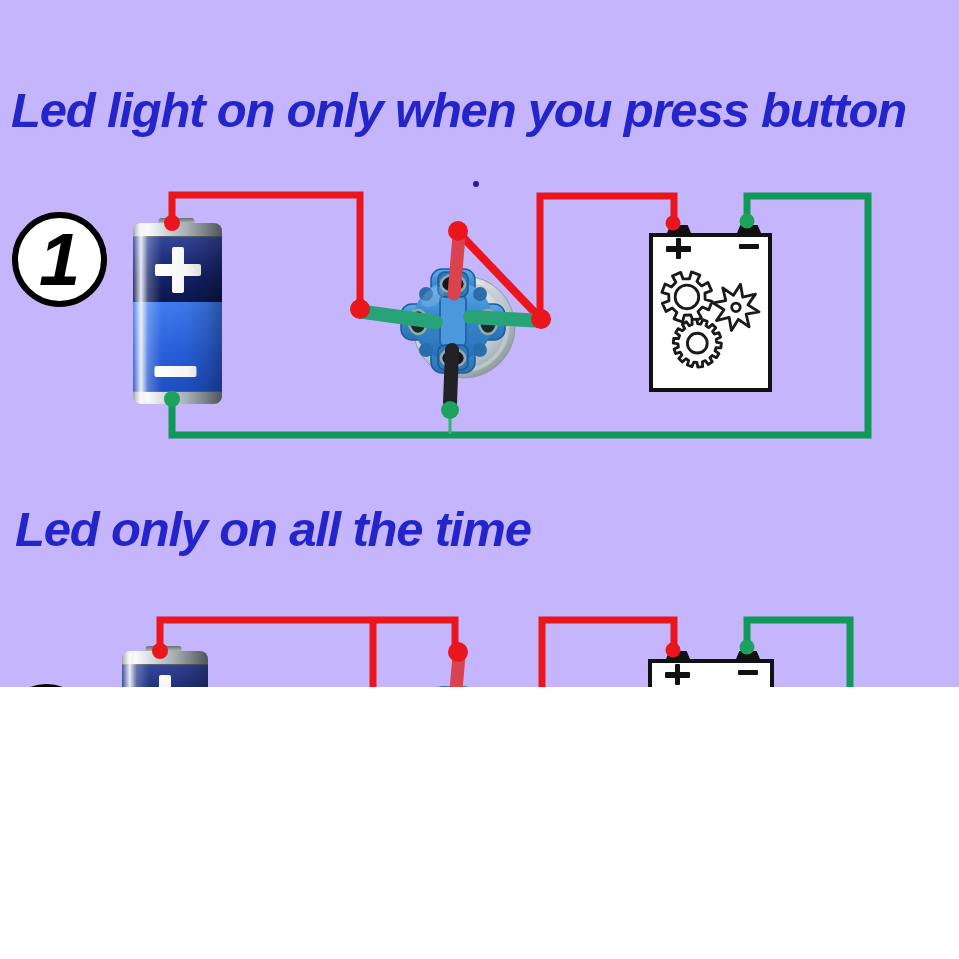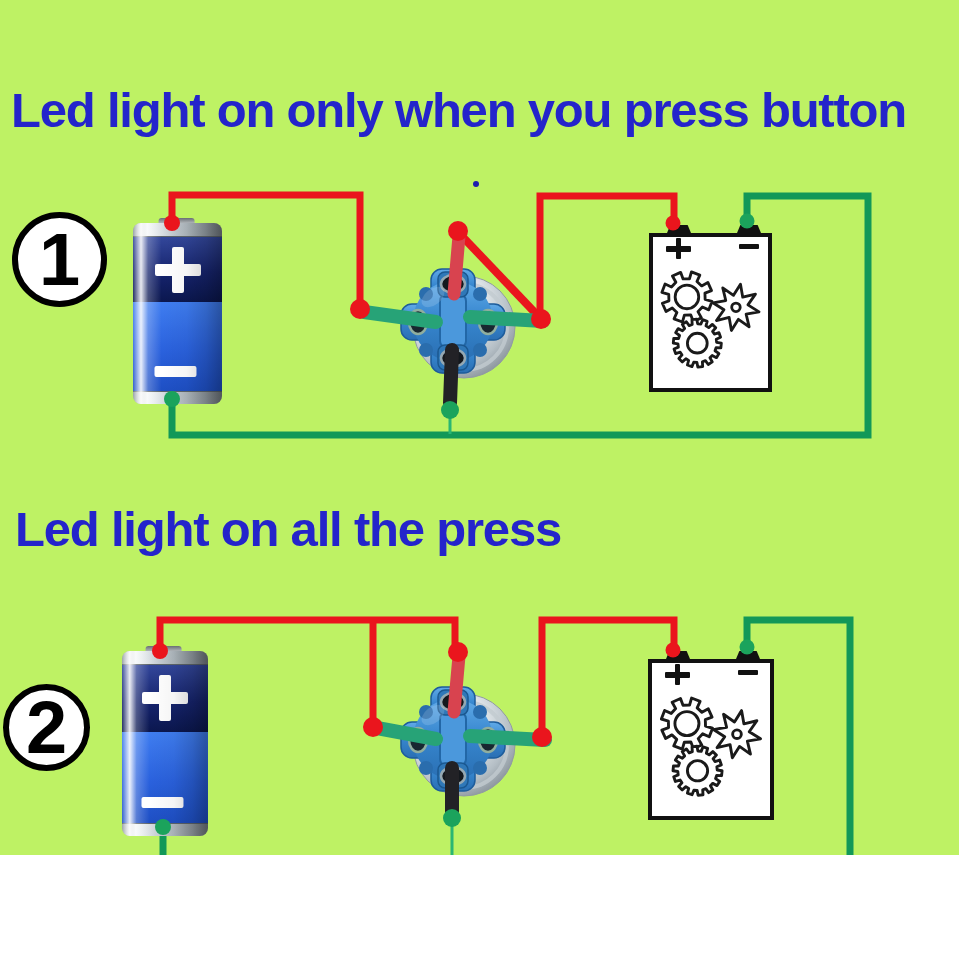--- a/index.html
+++ b/index.html
@@ -1,17 +1,17 @@
 <!DOCTYPE html>
 <html><head>
 <meta charset="utf-8">
 <style>
   html,body{margin:0;padding:0;background:#fff;}
-  .page{position:relative;width:959px;height:855px;background:#bef264;overflow:hidden;
-        font-family:"Liberation Sans",sans-serif;}
+  .page{position:relative;width:959px;height:687px;background:#c4b5fd;overflow:hidden;
+        font-family:"Liberation Sans",sans-serif;font-style:italic;}
   svg.layer{position:absolute;left:0;top:0;width:959px;height:959px;}
   #wires-under{z-index:1;}
   #components{position:absolute;left:0;top:0;width:959px;height:959px;z-index:2;}
   #wires-over{z-index:3;}
 
   .title{position:absolute;white-space:nowrap;font-weight:700;line-height:1;
          font-size:49px;letter-spacing:-1.2px;color:#2424cb;}
   .badge{position:absolute;border:6px solid #000;border-radius:50%;background:#fff;
          box-sizing:border-box;display:flex;align-items:center;justify-content:center;}
   .badge span{font-weight:700;font-size:74px;color:#000;line-height:1;}
@@ -98,21 +98,21 @@
       <svg class="gears" viewBox="0 0 122 159" preserveAspectRatio="xMidYMid meet">
           <path d="M62.6,67.8L59.2,76.7L52.4,73.6L47.7,78.6L51.4,85.2L42.7,89.1L40.1,82.1L33.3,82.3L31.2,89.6L22.3,86.2L25.4,79.4L20.4,74.7L13.8,78.4L9.9,69.7L16.9,67.1L16.7,60.3L9.4,58.2L12.8,49.3L19.6,52.4L24.3,47.4L20.6,40.8L29.3,36.9L31.9,43.9L38.7,43.7L40.8,36.4L49.7,39.8L46.6,46.6L51.6,51.3L58.2,47.6L62.1,56.3L55.1,58.9L55.3,65.7Z" fill="#fff" stroke="#1a1a1a" stroke-width="3" stroke-linejoin="round"></path>
           <circle cx="36" cy="63" r="12.5" fill="#fff" stroke="#1a1a1a" stroke-width="3"></circle>
           <path d="M100.7,71.4L112.5,78.8L98.8,81.2L102.0,94.7L90.6,86.7L83.2,98.5L80.8,84.8L67.3,88.0L75.3,76.6L63.5,69.2L77.2,66.8L74.0,53.3L85.4,61.3L92.8,49.5L95.2,63.2L108.7,60.0Z" fill="#fff" stroke="#1a1a1a" stroke-width="3" stroke-linejoin="round"></path>
           <circle cx="88" cy="74" r="4.5" fill="#fff" stroke="#1a1a1a" stroke-width="3"></circle>
           <path d="M72.5,112.0L72.0,117.1L66.9,116.9L65.8,120.1L70.0,123.1L67.3,127.4L62.8,125.1L60.4,127.5L62.9,131.9L58.6,134.7L55.6,130.6L52.4,131.8L52.7,136.9L47.6,137.5L46.6,132.5L43.2,132.2L41.3,136.9L36.5,135.2L37.8,130.3L34.9,128.5L31.1,131.9L27.4,128.3L30.8,124.5L28.9,121.6L24.0,123.1L22.3,118.2L26.9,116.2L26.5,112.8L21.5,112.0L22.0,106.9L27.1,107.1L28.2,103.9L24.0,100.9L26.7,96.6L31.2,98.9L33.6,96.5L31.1,92.1L35.4,89.3L38.4,93.4L41.6,92.2L41.3,87.1L46.4,86.5L47.4,91.5L50.8,91.8L52.7,87.1L57.5,88.8L56.2,93.7L59.1,95.5L62.9,92.1L66.6,95.7L63.2,99.5L65.1,102.4L70.0,100.9L71.7,105.8L67.1,107.8L67.5,111.2Z" fill="#fff" stroke="#1a1a1a" stroke-width="3" stroke-linejoin="round"></path>
           <circle cx="47" cy="112" r="10.5" fill="#fff" stroke="#1a1a1a" stroke-width="3"></circle>
         </svg>
     </div>
 
-    <div class="title" style="left: 15px; top: 505px;">Led light on all the press</div>
+    <div class="title" style="left: 15px; top: 505px;">Led only on all the time</div>
     <div class="badge" style="left: 3px; top: 684px; width: 87px; height: 87px;">
       <span>2</span>
     </div>
 
     <div class="battery" style="left: 122px; top: 646px; width: 86px; height: 190px;">
       <div class="bat-nub"></div>
       <div class="bat-shell">
         <div class="bat-cap top"></div>
         <div class="bat-navy">
           <div class="bat-plus"></div>

